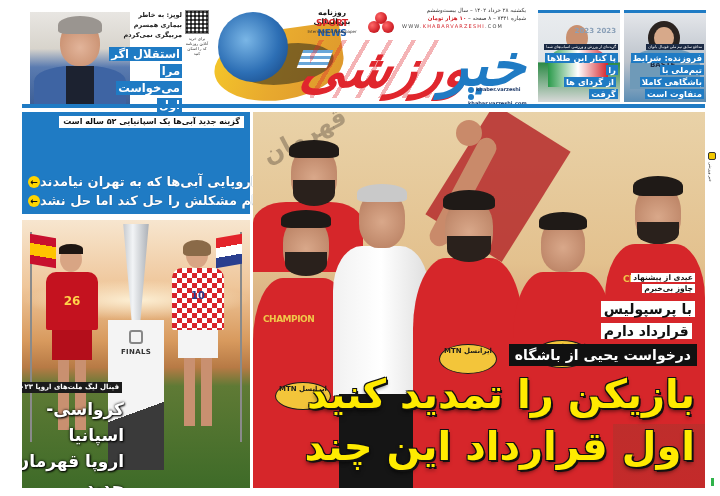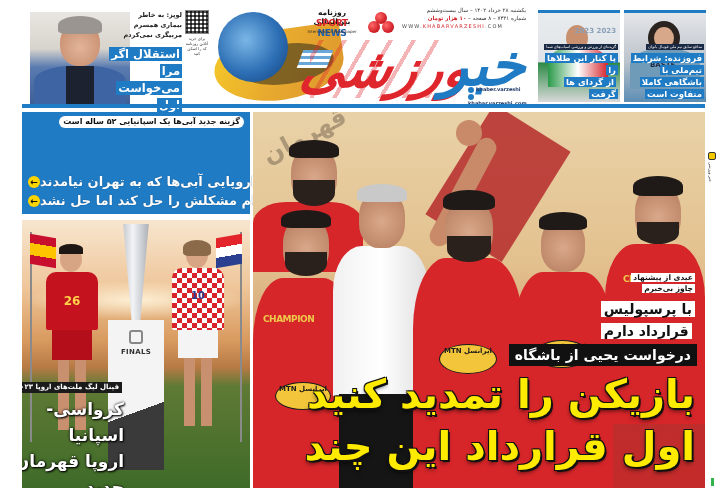--- a/index.html
+++ b/index.html
@@ -66,21 +66,21 @@
   .teaser-1 { left: 538px; background: linear-gradient(180deg, #e9ecef 0%, #dfe3e7 55%, #2c8a45 56%, #d9d9d9 100%); }
   .teaser-2 { left: 624px; background: linear-gradient(180deg, #e4e6ea 0%, #bcc3cb 55%, #5b8db4 100%); }
   .teaser-figure { position: absolute; border-radius: 50%; }
   .teaser-cap { position: absolute; left: 2px; bottom: 2px; right: 2px; text-align: right; }
   .teaser-kicker { font-size: 3.8px; color: #fff; background: #1b2a44; display: inline-block; padding: 0 2px; line-height: 6px; }
   .teaser-head { font-size: 8.5px; line-height: 12px; color: #fff; font-weight: bold; }
   .teaser-head span { background: #1f7bc4; padding: 0 2px; box-decoration-break: clone; -webkit-box-decoration-break: clone; }
 
   
   .esteghlal { position: absolute; left: 22px; top: 112px; width: 228px; height: 102px; background: #1f7bc4; }
-  .est-kicker { position: absolute; right: 6px; top: 4px; font-size: 8px; font-weight: bold; color: #111; background: #fff; padding: 0 4px; line-height: 12px; border-radius: 6px; }
+  .est-kicker { position: absolute; right: 6px; top: 4px; font-size: 8px; font-weight: bold; color: #111; background: #fff; padding: 0 4px; line-height: 12px; }
   .est-headline { position: absolute; right: 6px; top: 18px; font-size: 27px; font-weight: bold; color: #fff; line-height: 36px; text-shadow: 0 0 2px #0a3d6e; }
   .est-bullets { position: absolute; right: 4px; top: 60px; width: 222px; }
   .est-bullet { display: flex; flex-direction: row-reverse; align-items: center; height: 19px; }
   .bullet-icon { width: 12px; height: 12px; border-radius: 50%; background: #ffd500; color: #111; font-size: 9px; line-height: 12px; text-align: center; font-weight: bold; margin-left: 4px; flex: none; }
   .bullet-text { font-size: 13px; font-weight: bold; color: #fff; white-space: nowrap; text-shadow: 0 0 1px #0a3d6e; }
 
   
   .nations { position: absolute; left: 22px; top: 220px; width: 228px; height: 268px; overflow: hidden;
     background: linear-gradient(180deg, #f7e6cf 0%, #efc69a 25%, #d89a5e 45%, #b77a45 55%, #5f7a35 62%, #3e6b28 100%); }
   .stadium-glow { position: absolute; left: 0; top: 60px; width: 228px; height: 40px; background: radial-gradient(ellipse at center, rgba(255,245,220,.9) 0%, rgba(255,220,170,0) 70%); }

